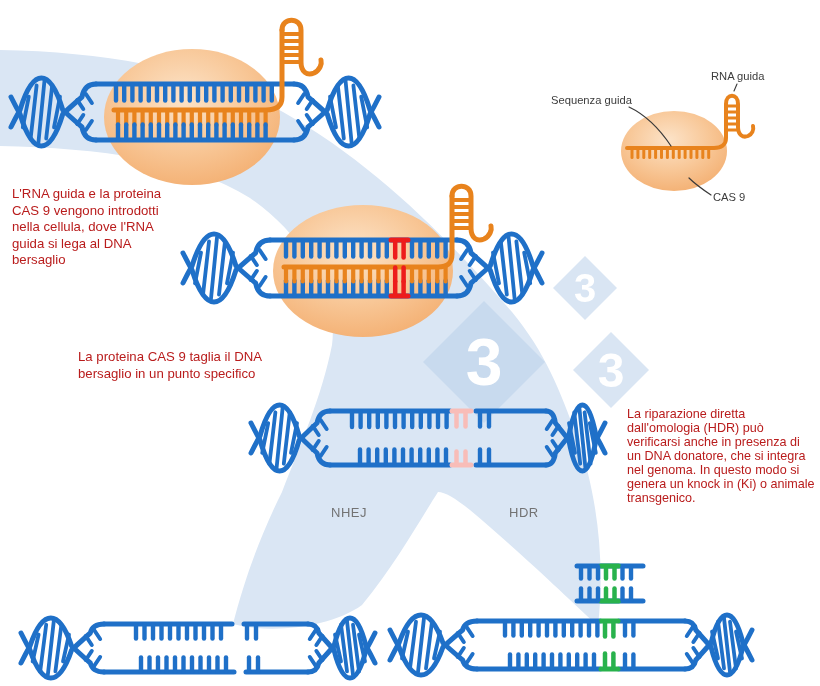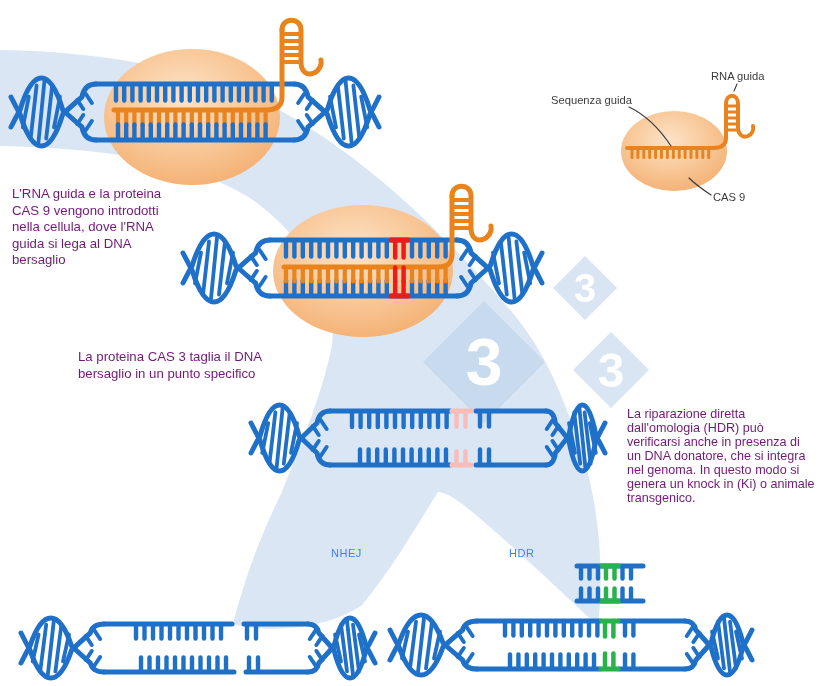--- a/index.html
+++ b/index.html
@@ -1,24 +1,24 @@
 <!DOCTYPE html>
 <html><head>
 <meta charset="utf-8">
 <style>
   html,body{margin:0;padding:0;background:#ffffff;}
   .stage{position:relative;width:820px;height:686px;background:#ffffff;overflow:hidden;
          font-family:"Liberation Sans",sans-serif;}
   #art{position:absolute;left:0;top:0;width:820px;height:686px;}
-  .para{position:absolute;color:#701a75;white-space:pre-line;}
+  .para{position:absolute;color:#b91c1c;white-space:pre-line;}
   #p-intro{left:12px;top:186px;width:190px;font-size:13.2px;line-height:16.6px;}
   #p-cut{left:78px;top:349px;width:220px;font-size:13.2px;line-height:16.6px;}
   #p-nhej{left:27px;top:507px;width:245px;font-size:12.6px;line-height:14.9px;}
   #p-hdr{left:607px;top:407px;width:205px;font-size:12.6px;line-height:14px;margin-left:20px;}
-  .pathlabel{position:absolute;color:#3b82f6;font-size:11px;letter-spacing:.5px;margin-top:42px;}
+  .pathlabel{position:absolute;color:#737373;font-size:13px;letter-spacing:.5px;}
   #lbl-nhej{left:331px;top:505px;}
   #lbl-hdr{left:509px;top:505px;text-align:center;}
   svg text{font-family:"Liberation Sans",sans-serif;}
 </style>
 </head>
 <body>
 
 <div class="stage">
   <svg id="art" viewBox="0 0 820 686">
       <defs>
@@ -522,21 +522,21 @@
         <text x="711" y="80" text-anchor="start" font-size="11.2" fill="#3c3c3c">RNA guida</text>
         <text x="713" y="201" text-anchor="start" font-size="11.2" fill="#3c3c3c">CAS 9</text>
       </g>
     </svg>
 
   <div class="para" id="p-intro">L'RNA guida e la proteina
 CAS 9 vengono introdotti
 nella cellula, dove l'RNA
 guida si lega al DNA
 bersaglio</div>
-  <div class="para" id="p-cut">La proteina CAS 3 taglia il DNA
+  <div class="para" id="p-cut">La proteina CAS 9 taglia il DNA
 bersaglio in un punto specifico</div>
   <div class="para" id="p-hdr">La riparazione diretta
 dall'omologia (HDR) può
 verificarsi anche in presenza di
 un DNA donatore, che si integra
 nel genoma. In questo modo si
 genera un knock in (Ki) o animale
 transgenico.</div>
   <div class="pathlabel" id="lbl-nhej">NHEJ</div>
   <div class="pathlabel" id="lbl-hdr">HDR</div>

